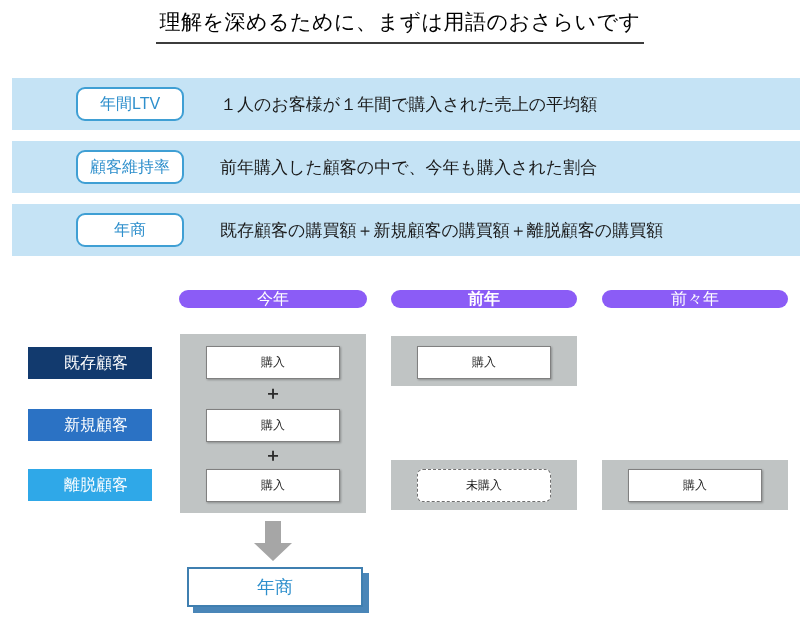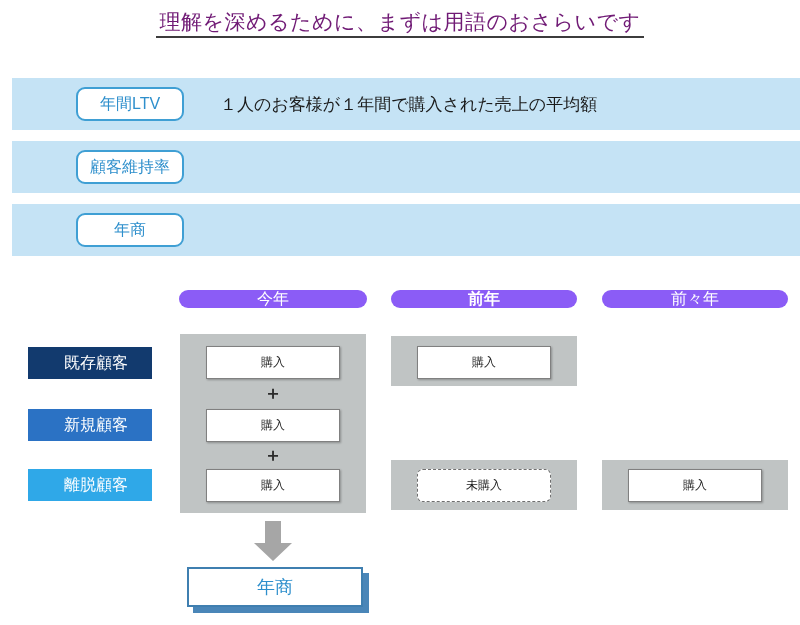--- a/index.html
+++ b/index.html
@@ -21,22 +21,22 @@
     position: absolute;
     left: 0;
     top: 8px;
     width: 800px;
     text-align: center;
   }
   #slide-title .title-text {
     display: inline-block;
     font-size: 21px;
     letter-spacing: 0.5px;
-    color: #701a75;
-    padding: 0 4px 0 4px;
+    color: #000000;
+    padding: 0 4px 6px 4px;
     border-bottom: 2px solid #3c3c3c;
     line-height: 28px;
   }
 
   
   .glossary-row {
     position: absolute;
     left: 0;
     width: 800px;
     height: 52px;
@@ -203,24 +203,26 @@
   <span class="title-text">理解を深めるために、まずは用語のおさらいです</span>
 </div>
 
 <div class="glossary-row" id="glossary-row-0">
   <div class="term-badge">年間LTV</div>
   <div class="term-desc">１人のお客様が１年間で購入された売上の平均額</div>
 </div>
 
 <div class="glossary-row" id="glossary-row-1">
   <div class="term-badge">顧客維持率</div>
+  <div class="term-desc">前年購入した顧客の中で、今年も購入された割合</div>
 </div>
 
 <div class="glossary-row" id="glossary-row-2">
   <div class="term-badge">年商</div>
+  <div class="term-desc">既存顧客の購買額＋新規顧客の購買額＋離脱顧客の購買額</div>
 </div>
 
 <div id="matrix">
 
   <div class="year-pill" id="year-pill-0">今年</div>
   <div class="year-pill" id="year-pill-1">前年</div>
   <div class="year-pill" id="year-pill-2">前々年</div>
 
   <div class="seg-label" id="seg-label-0">既存顧客</div>
   <div class="seg-label" id="seg-label-2">離脱顧客</div>

